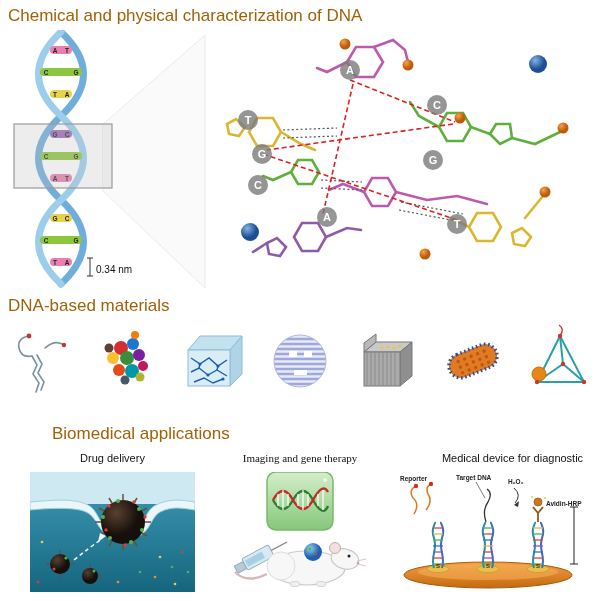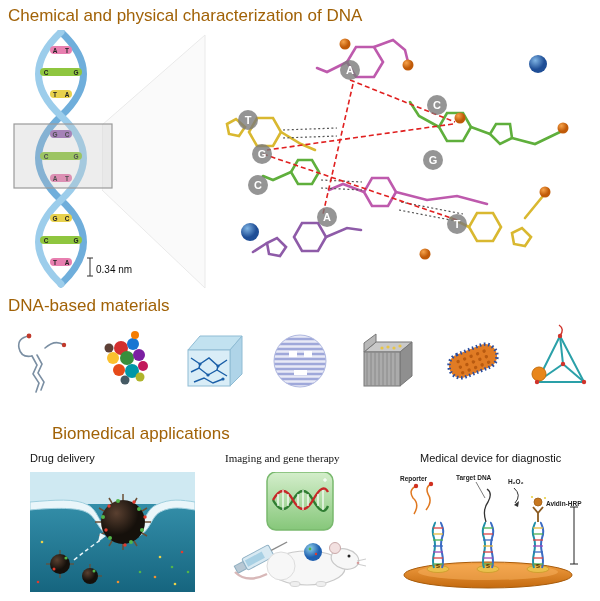--- a/index.html
+++ b/index.html
@@ -1,19 +1,19 @@
 <!DOCTYPE html>
 <html><head>
 <meta charset="utf-8">
 <style>
   html,body{margin:0;padding:0;}
   body{width:600px;height:601px;background:#fff;font-family:"Liberation Sans",sans-serif;position:relative;overflow:hidden;}
   .abs{position:absolute;}
   .section-title{font-size:17px;font-weight:normal;color:#a16207;}
-  .panel-title{font-size:11px;color:#111;}
+  .panel-title{font-size:11px;color:#111;text-align:center;}
   .scale-label{font-size:10px;color:#111;}
   svg{display:block;}
   text{font-family:"Liberation Sans",sans-serif;}
 </style>
 </head>
 <body>
 
 <div class="abs section-title" style="left:8px;top:6px;">Chemical and physical characterization of DNA</div>
 
 <svg class="abs" style="left:102px;top:30px;" width="104" height="262" viewBox="0 0 104 262">

